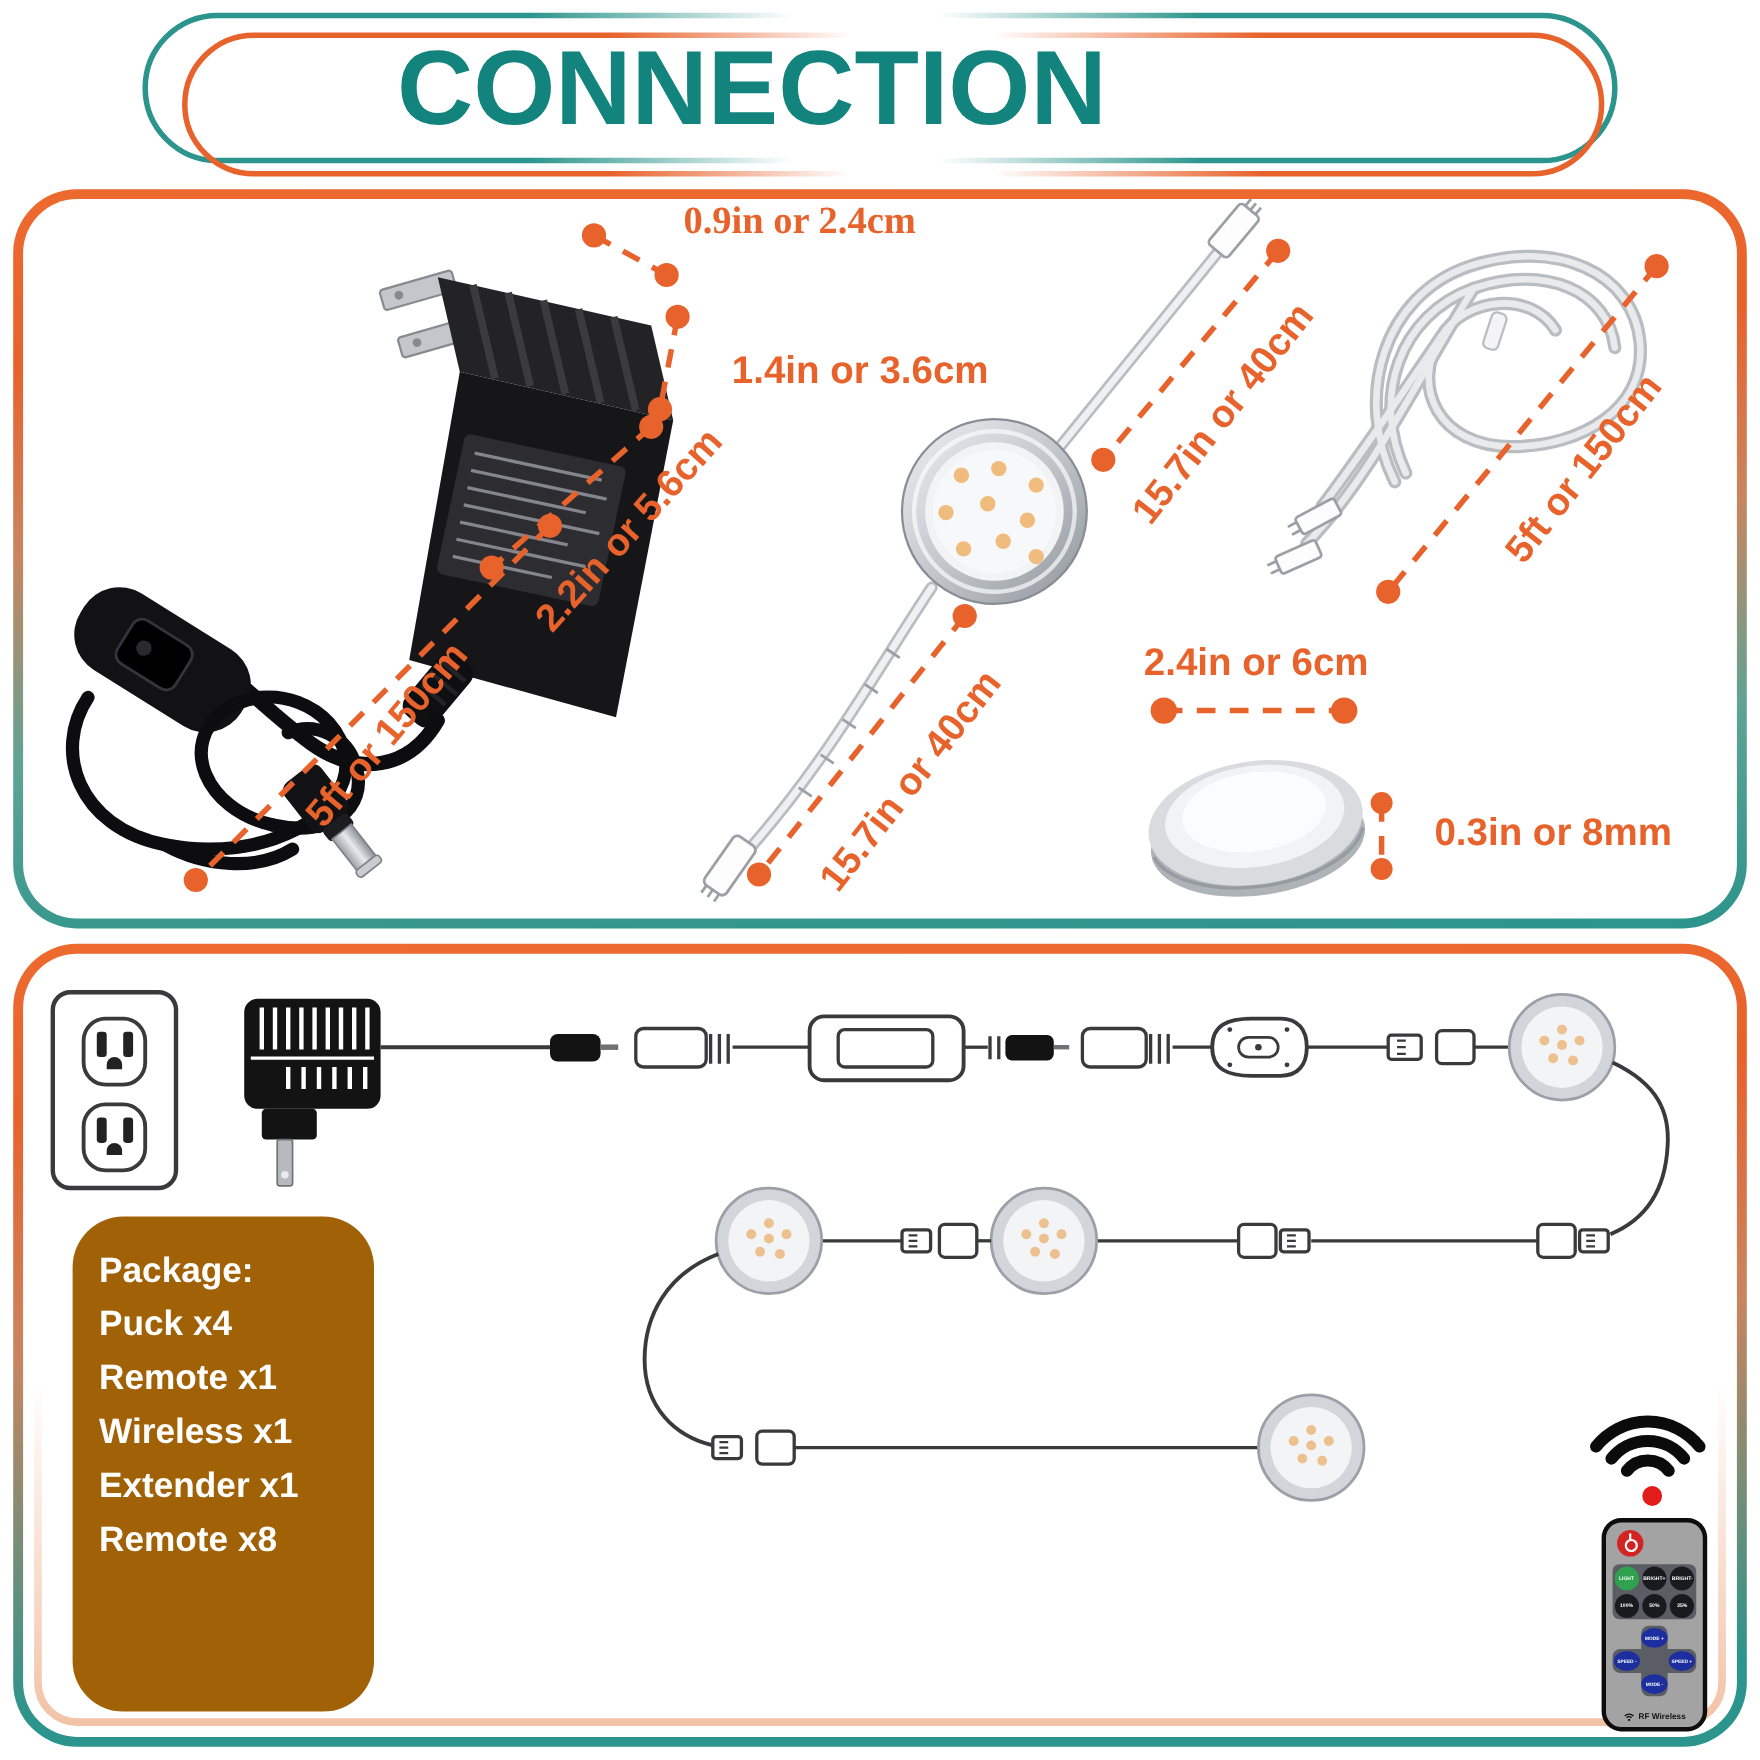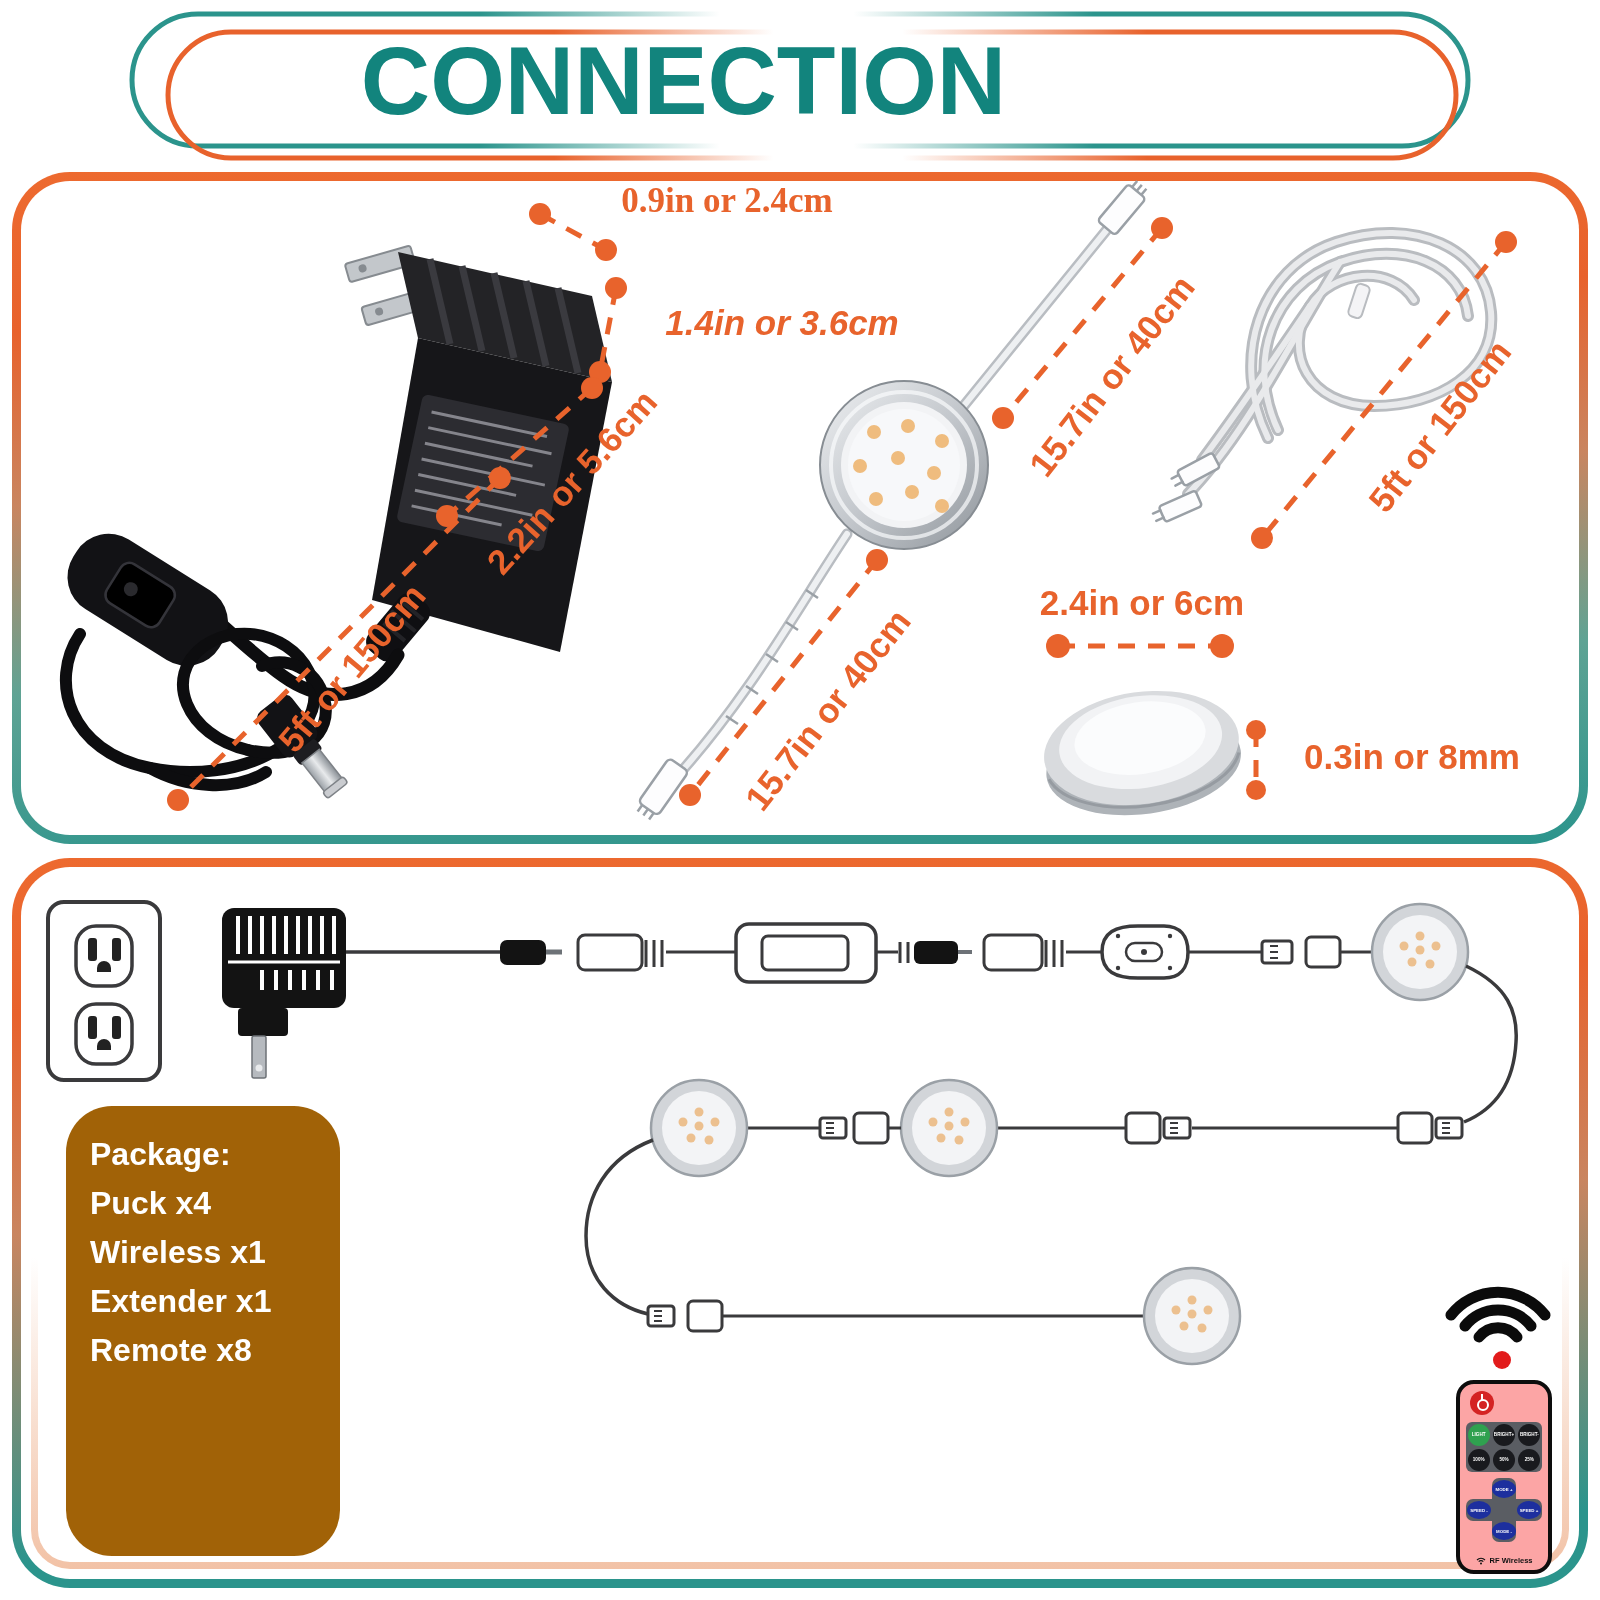--- a/index.html
+++ b/index.html
@@ -31,21 +31,21 @@
   .rot52{transform:translate(-50%,-50%) rotate(-52deg);}
 
   
   #pkg{position:absolute;left:66px;top:1106px;width:274px;height:450px;z-index:5;box-sizing:border-box;
        background:#a16207;border-radius:46px;color:#fff;font-weight:bold;font-size:32px;
        padding:24px 0 0 24px;line-height:49px;}
   #pkg div{white-space:nowrap;}
 
   
   #remote{position:absolute;left:1456px;top:1380px;width:96px;height:194px;z-index:5;box-sizing:border-box;
-          background:#fca5a5;border:4px solid #0d0d0d;border-radius:18px;}
+          background:#a3a3a3;border:4px solid #0d0d0d;border-radius:18px;}
   #rc-power{position:absolute;left:10px;top:7px;width:24px;height:24px;border-radius:50%;background:#D42323;}
   #rc-power i{position:absolute;left:7px;top:8px;width:8px;height:8px;border:2px solid #fff;border-radius:50%;display:block;}
   #rc-power b{position:absolute;left:11px;top:3px;width:2px;height:7px;background:#fff;display:block;}
   #rc-panel{position:absolute;left:6px;top:38px;width:76px;height:50px;background:#5a5d63;border-radius:6px;
             display:grid;grid-template-columns:repeat(3,1fr);align-items:center;justify-items:center;}
   .rc-btn{width:22px;height:22px;border-radius:50%;background:#191a1e;color:#fff;font-size:4.6px;font-weight:bold;
           display:flex;align-items:center;justify-content:center;text-align:center;}
   #rc-panel .rc-btn:first-child{background:#2fa14f;}
   #rc-pad{position:absolute;left:6px;top:94px;width:76px;height:64px;}
   #rc-pad .bar-v{position:absolute;left:26px;top:0;width:24px;height:64px;background:#5a5d63;border-radius:7px;}
@@ -371,34 +371,35 @@
     <path d="M1451,1315 A60 60 0 0 1 1545,1315"></path>
     <path d="M1465,1326 A42 42 0 0 1 1531,1326"></path>
     <path d="M1479,1337 A24 24 0 0 1 1517,1337"></path>
     <circle cx="1502" cy="1360" r="9" fill="#E21B1B" stroke="none"></circle>
   </g>
 </svg>
 
 <div id="title-text">CONNECTION</div>
 
 <div class="lbl" style="left:727px;top:201px;font-family:Liberation Serif, serif;">0.9in or 2.4cm</div>
-<div class="lbl" style="left:782px;top:323px;font-style:italic;">1.4in or 3.6cm</div>
+<div class="lbl" style="left:782px;top:337px;">1.4in or 3.6cm</div>
 <div class="lbl rot48" style="left:572px;top:482px;">2.2in or 5.6cm</div>
 <div class="lbl rot50" style="left:352px;top:668px;">5ft or 150cm</div>
 <div class="lbl rot52" style="left:1112px;top:376px;">15.7in or 40cm</div>
 <div class="lbl rot52" style="left:828px;top:710px;">15.7in or 40cm</div>
 <div class="lbl rot52" style="left:1440px;top:426px;">5ft or 150cm</div>
 <div class="lbl" style="left:1142px;top:603px;">2.4in or 6cm</div>
 <div class="lbl" style="left:1412px;top:757px;">0.3in or 8mm</div>
 
 <div id="pkg">
   <div>Package:</div>
   <div>
 
       <div>Puck x4</div>
+      <div>Remote x1</div>
       <div>Wireless x1</div>
       <div>Extender x1</div>
       <div>Remote x8</div>
     </div>
 </div>
 
 <div id="remote">
   <div id="rc-power">
       <i></i>
       <b></b>

